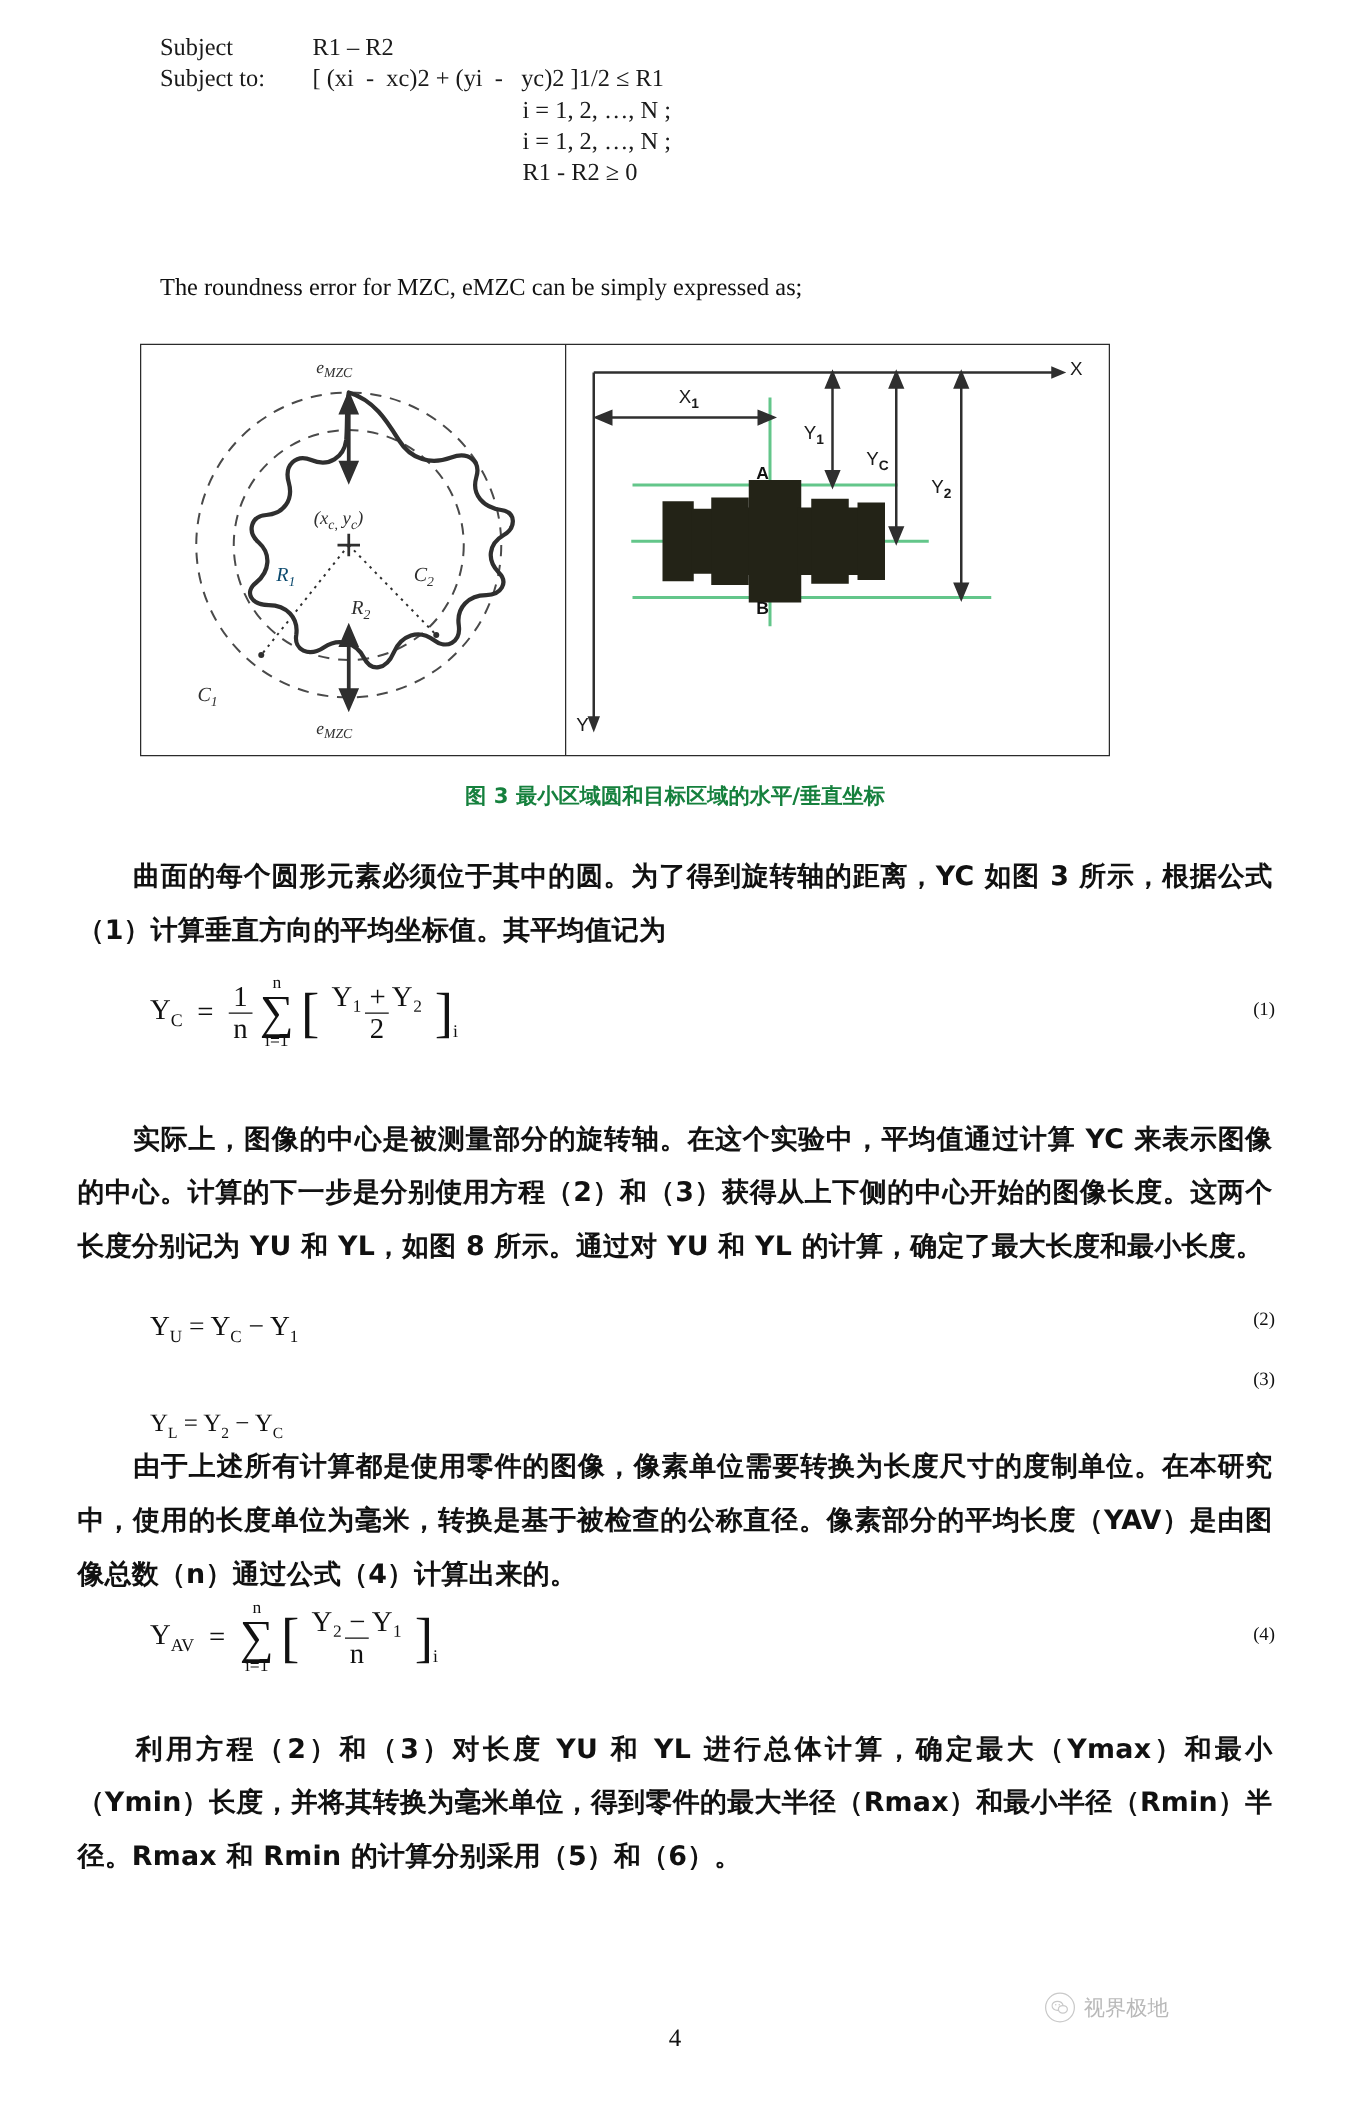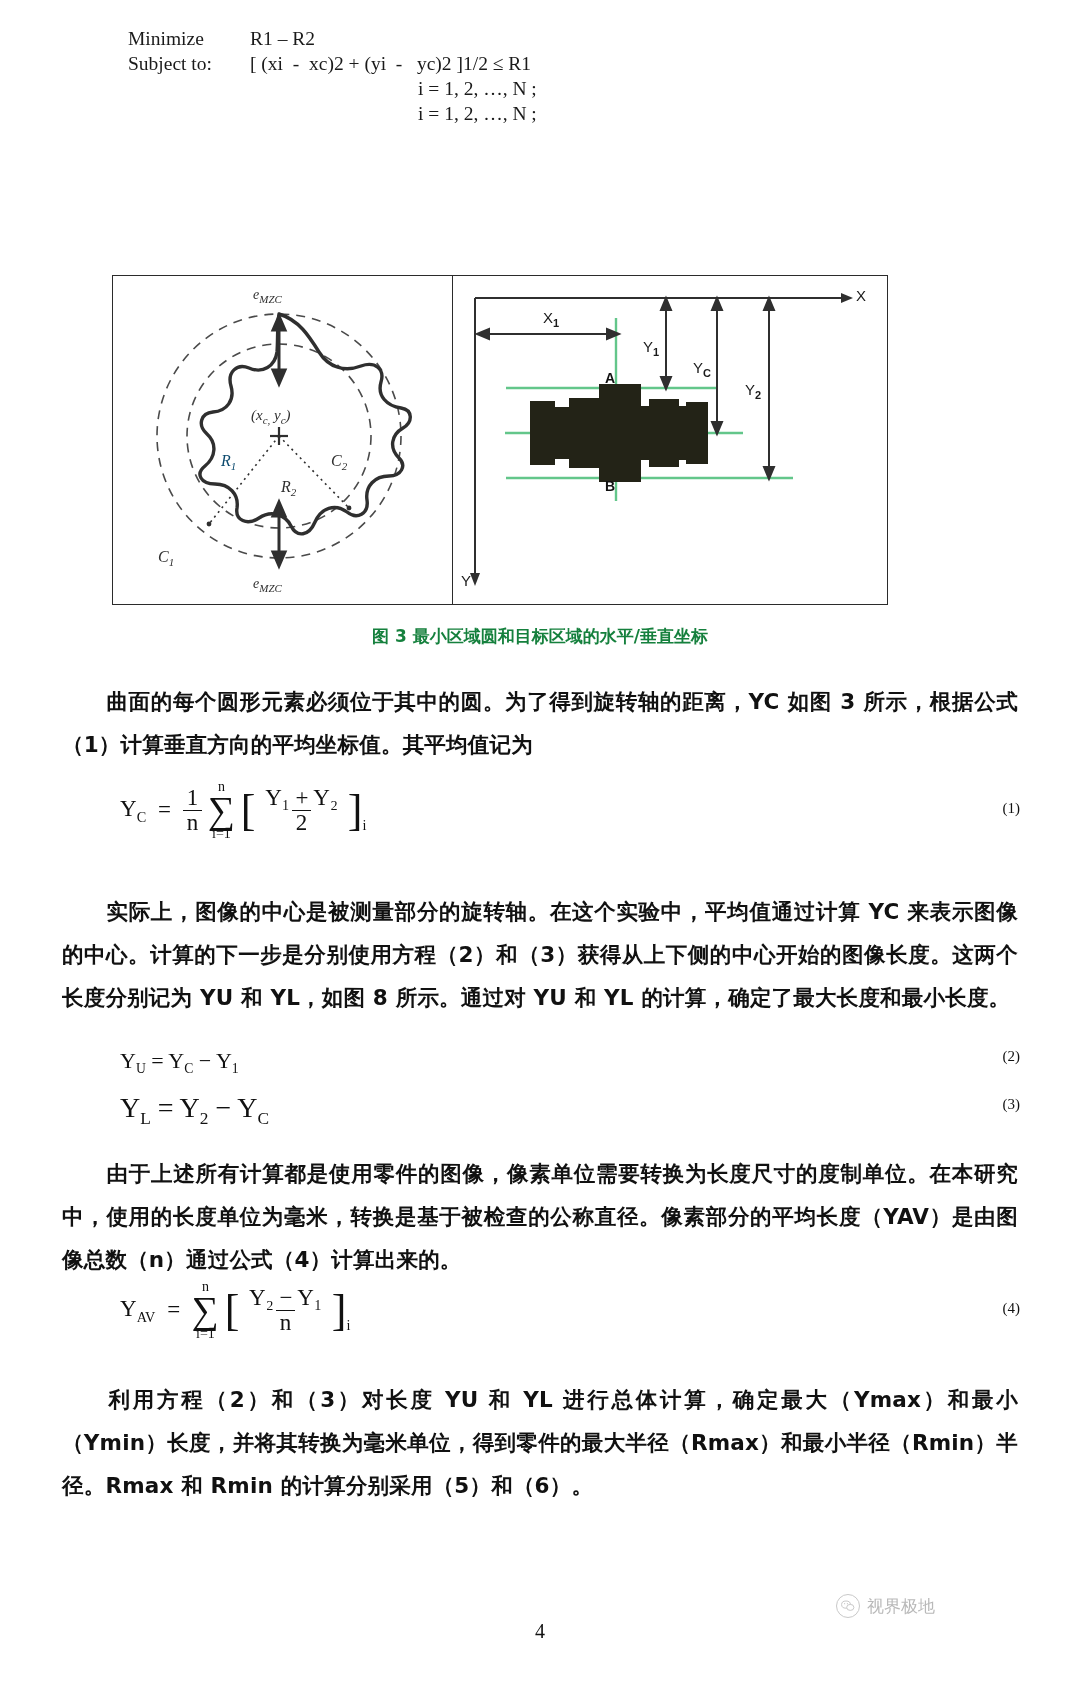--- a/index.html
+++ b/index.html
@@ -163,32 +163,34 @@
     border: 1.6px solid #c9c9c9;
     display: flex; align-items: center; justify-content: center;
     font-size: 12px; color: #c3c3c3;
   }
 </style>
 </head>
 <body>
 
 <div class="opt-block">
   <div class="opt-row">
-    <span class="opt-label">Minimize</span>
+    <span class="opt-label">Subject</span>
     <span class="opt-expr">R1 – R2</span>
   </div>
   <div class="opt-row">
     <span class="opt-label">Subject to:</span>
     <span class="opt-expr">[ (xi  -  xc)2 + (yi  -   yc)2 ]1/2 ≤ R1</span>
   </div>
   <div class="ind-2">i = 1, 2, …, N ;</div>
   <div class="ind-2">i = 1, 2, …, N ;</div>
+  <div class="ind-2">R1  -  R2 ≥ 0</div>
 </div>
 
 <div class="round-note">
+  <div>The roundness error for MZC, eMZC can be simply expressed as;</div>
 </div>
 
 <div class="figure-box">
 
   <div class="fig-left">
     <svg width="340" height="327" viewBox="0 0 340 327">
 
       <circle cx="166" cy="160" r="122" fill="none" stroke="#4a4a4a" stroke-width="1.6" stroke-dasharray="9 7"></circle>
 
       <circle cx="166" cy="160" r="92" fill="none" stroke="#4a4a4a" stroke-width="1.6" stroke-dasharray="9 7"></circle>
@@ -366,21 +368,21 @@
 
 <div class="para" style="top:890px;">
   <span class="indent"></span><span>实际上，图像的中心是被测量部分的旋转轴。在这个实验中，平均值通过计算 YC 来表示图像的中心。计算的下一步是分别使用方程（2）和（3）获得从上下侧的中心开始的图像长度。这两个长度分别记为 YU 和 YL，如图 8 所示。通过对 YU 和 YL 的计算，确定了最大长度和最小长度。</span>
 </div>
 
 <div class="eq" style="left:120px;top:1048px;font-size:22px;">
   <span>Y</span><sub class="small">U</sub><span> =  Y</span><sub class="small">C</sub><span> −  Y</span><sub class="small">1</sub>
 </div>
 <div class="eq-num" style="top:1048px;">(2)</div>
 
-<div class="eq" style="left:120px;top:1092px;font-size:28px;">
+<div class="eq" style="left:120px;top:1128px;font-size:20px;">
   <span>Y</span><sub class="small">L</sub><span> =  Y</span><sub class="small">2</sub><span> −  Y</span><sub class="small">C</sub>
 </div>
 <div class="eq-num" style="top:1096px;">(3)</div>
 
 <div class="para" style="top:1152px;">
   <span class="indent"></span><span>由于上述所有计算都是使用零件的图像，像素单位需要转换为长度尺寸的度制单位。在本研究中，使用的长度单位为毫米，转换是基于被检查的公称直径。像素部分的平均长度（YAV）是由图像总数（n）通过公式（4）计算出来的。</span>
 </div>
 
 <div class="eq" style="left:120px;top:1280px;font-size:23px;">
   <span style="vertical-align:middle;">

